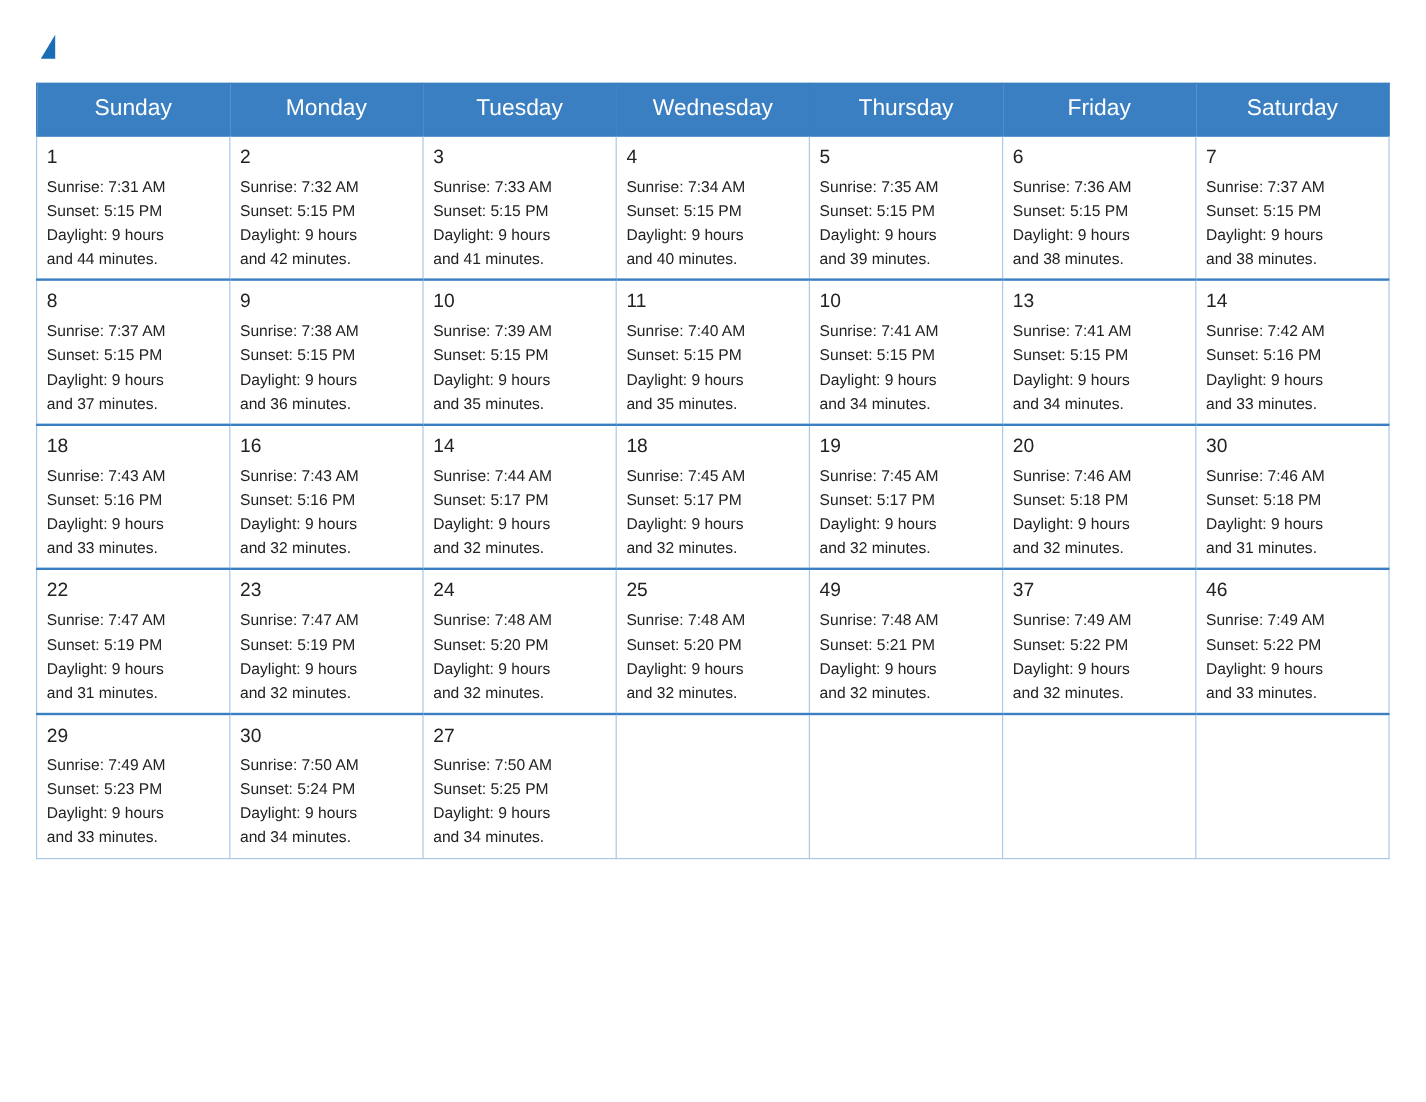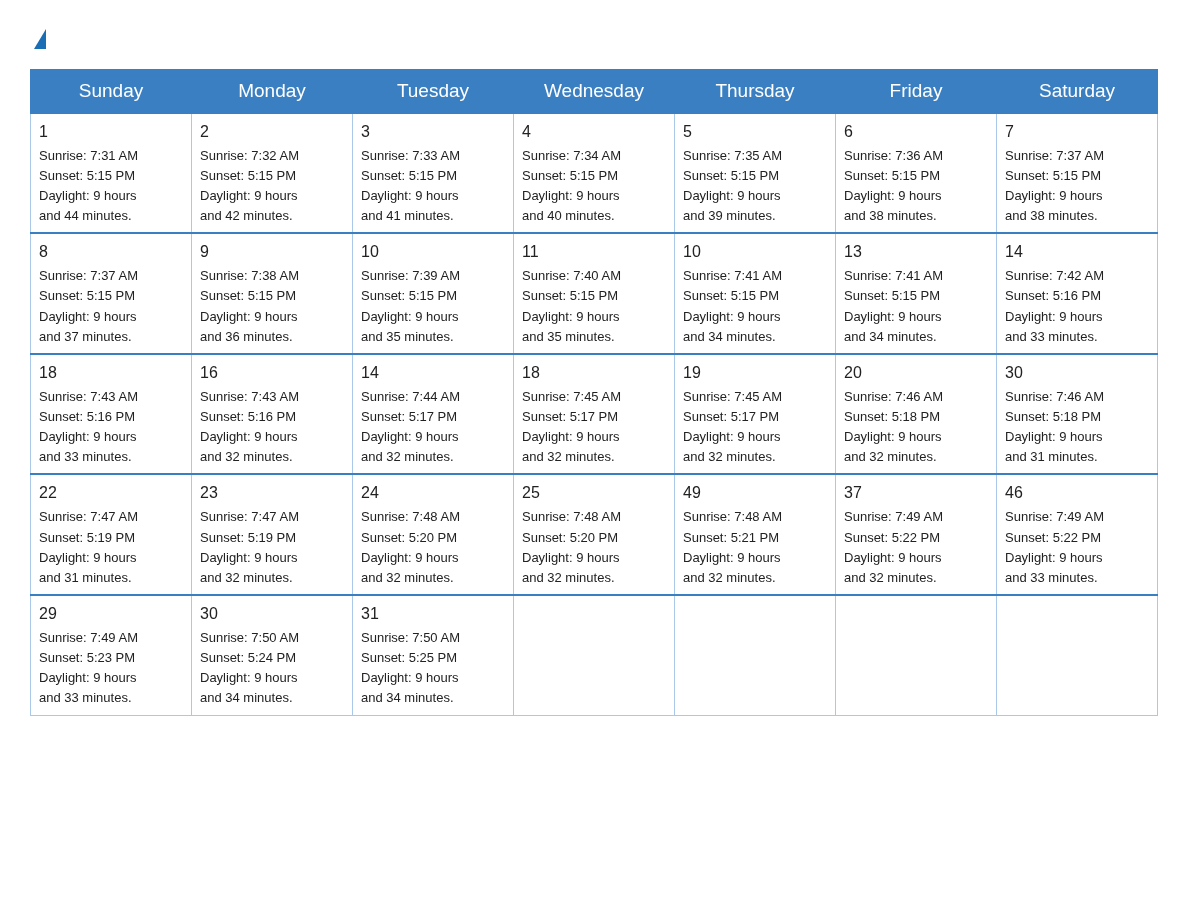--- a/index.html
+++ b/index.html
@@ -254,21 +254,21 @@
       <tr>
         <td>
         <span class="day-number">29</span>
         <span class="day-info">Sunrise: 7:49 AM<br>Sunset: 5:23 PM<br>Daylight: 9 hours<br>and 33 minutes.</span>
       </td>
         <td>
         <span class="day-number">30</span>
         <span class="day-info">Sunrise: 7:50 AM<br>Sunset: 5:24 PM<br>Daylight: 9 hours<br>and 34 minutes.</span>
       </td>
         <td>
-        <span class="day-number">31</span>
+        <span class="day-number">27</span>
         <span class="day-info">Sunrise: 7:50 AM<br>Sunset: 5:25 PM<br>Daylight: 9 hours<br>and 34 minutes.</span>
       </td>
         <td class="empty-cell"></td>
         <td class="empty-cell"></td>
         <td class="empty-cell"></td>
         <td class="empty-cell"></td>
       </tr>
     </tbody>
 </table>
 

